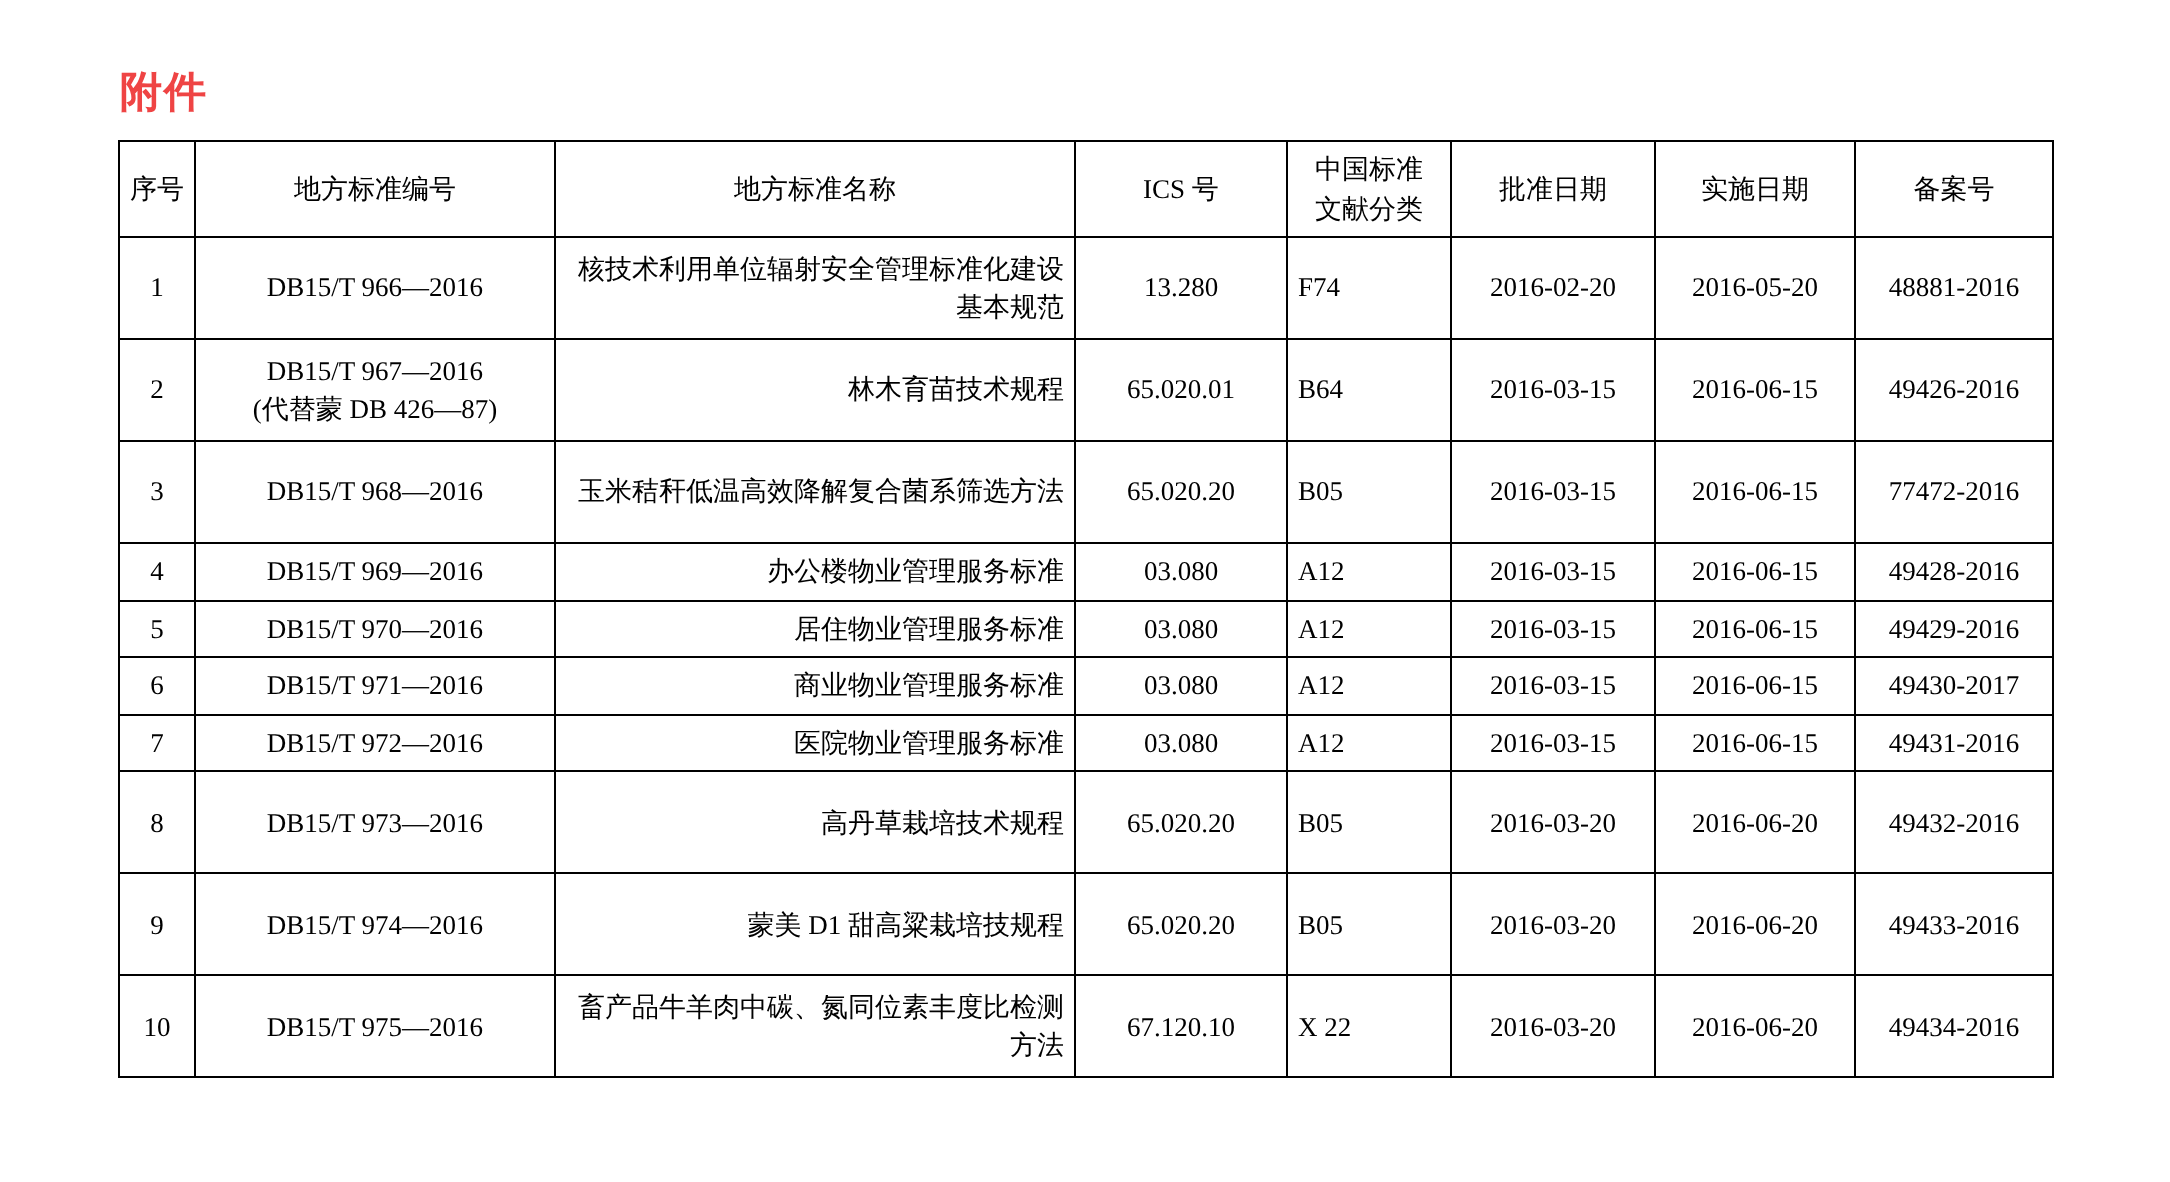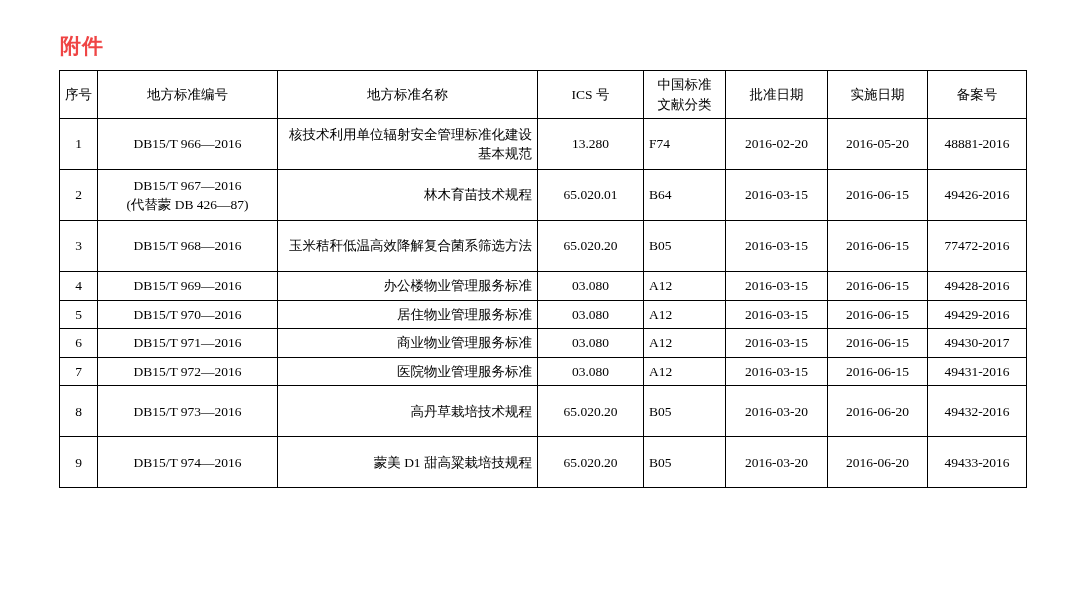--- a/index.html
+++ b/index.html
@@ -190,16 +190,26 @@
       <tr class="row-tall">
         <td class="idx">9</td>
         <td class="code">DB15/T 974—2016</td>
         <td class="name">蒙美 D1 甜高粱栽培技规程</td>
         <td class="ics">65.020.20</td>
         <td class="cls">B05</td>
         <td class="date">2016-03-20</td>
         <td class="date">2016-06-20</td>
         <td class="rec">49433-2016</td>
       </tr>
+      <tr class="row-tall">
+        <td class="idx">10</td>
+        <td class="code">DB15/T 975—2016</td>
+        <td class="name">畜产品牛羊肉中碳、氮同位素丰度比检测方法</td>
+        <td class="ics">67.120.10</td>
+        <td class="cls">X 22</td>
+        <td class="date">2016-03-20</td>
+        <td class="date">2016-06-20</td>
+        <td class="rec">49434-2016</td>
+      </tr>
     </tbody>
   </table>
 
 </div>
 
 </body></html>

